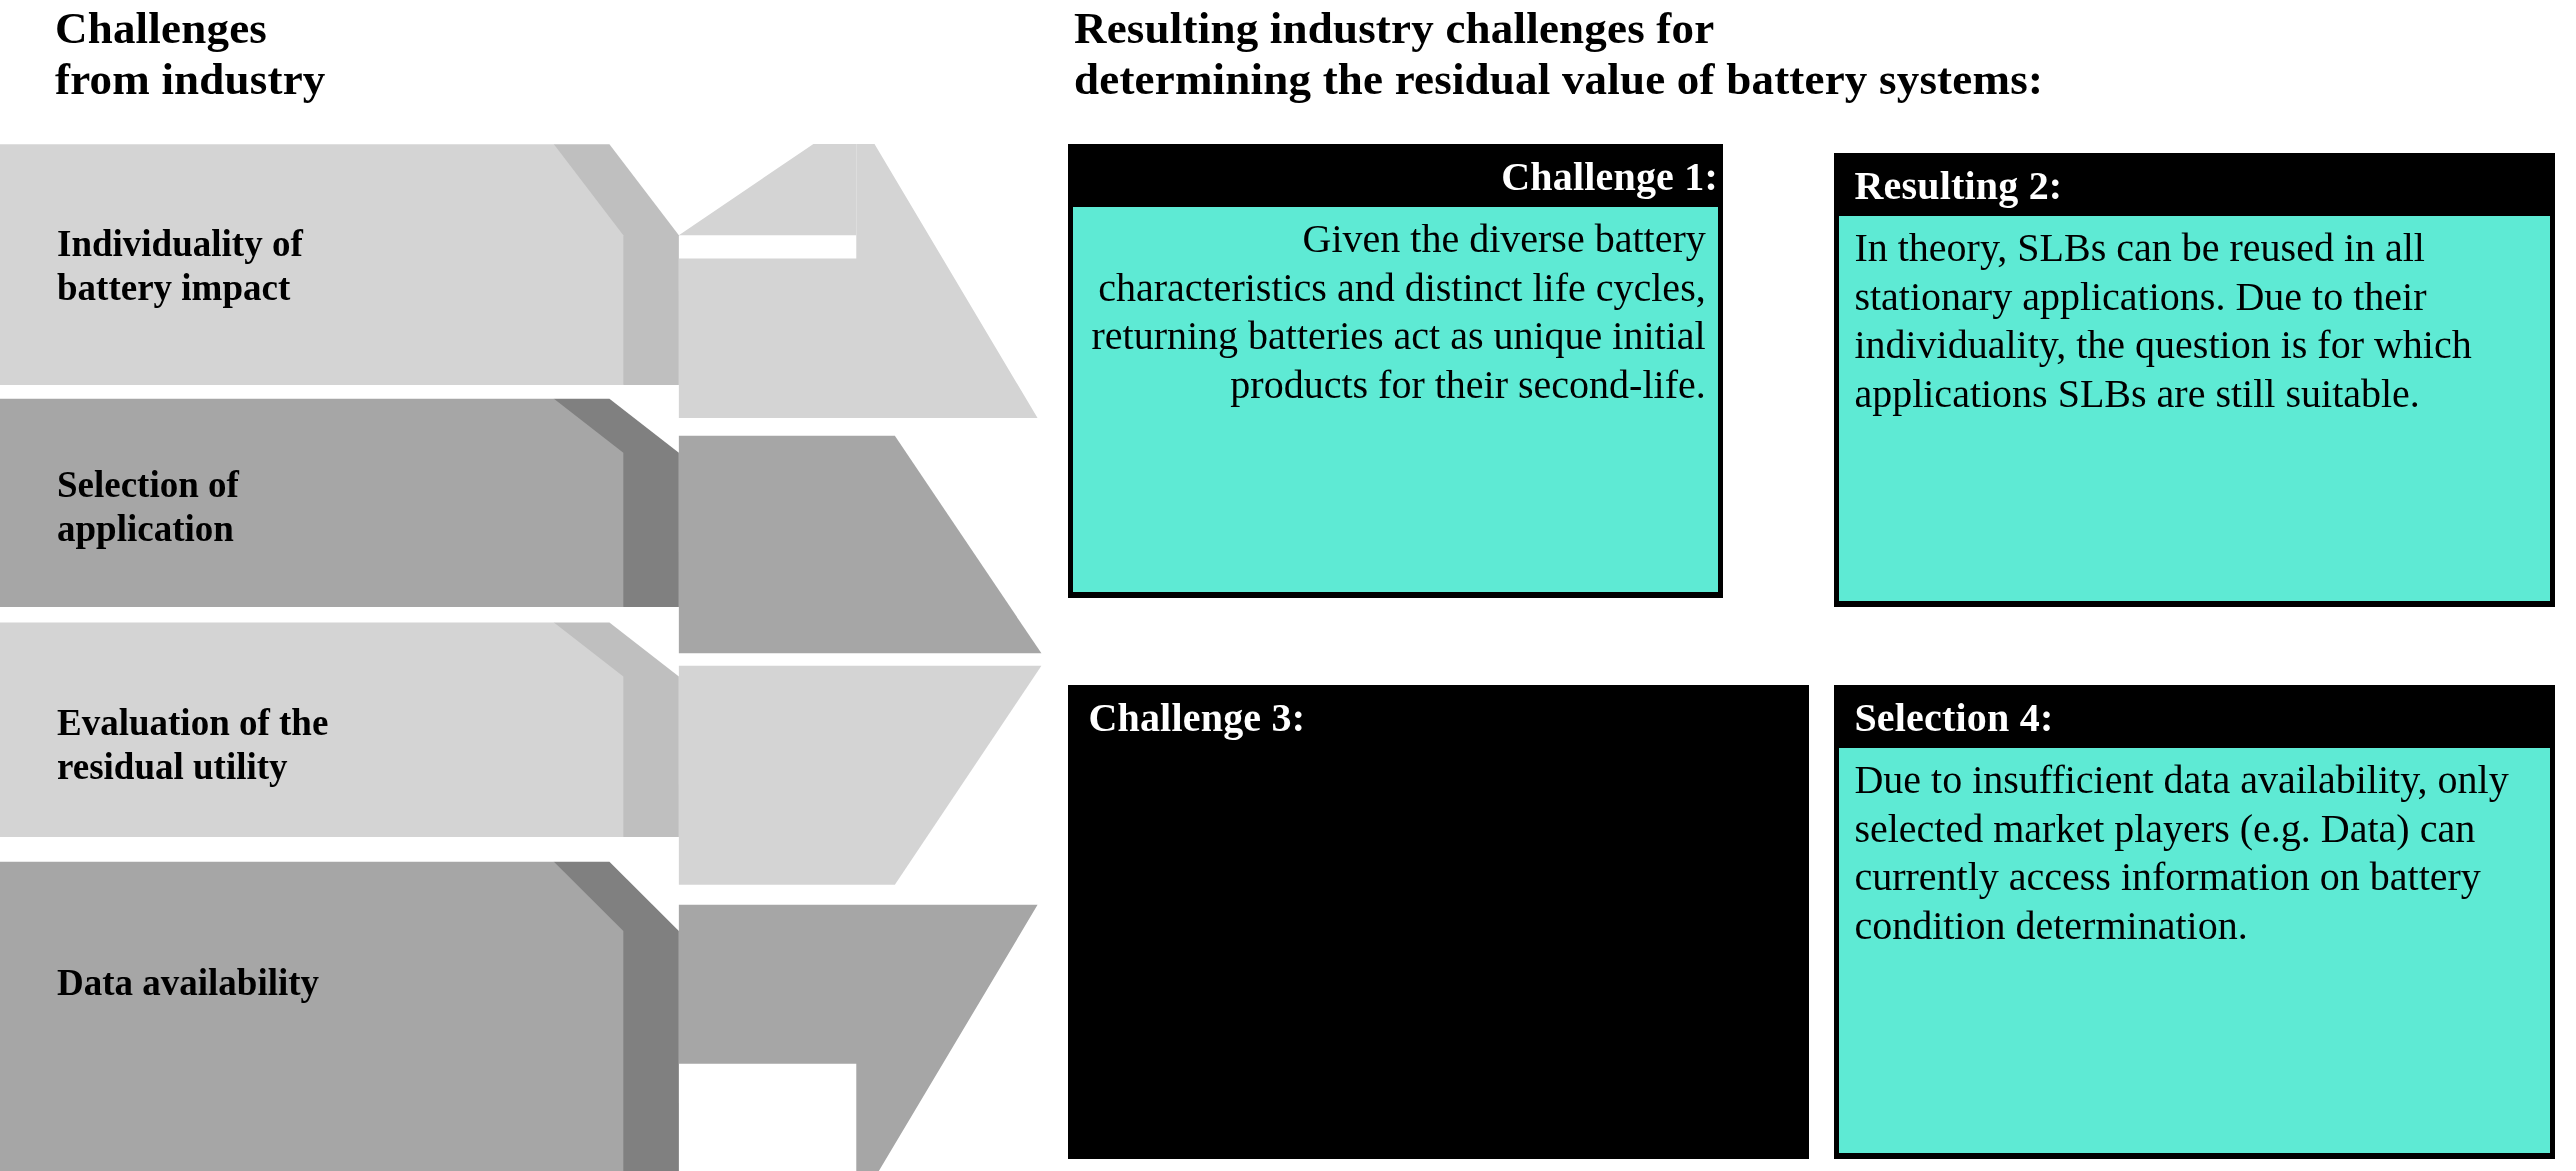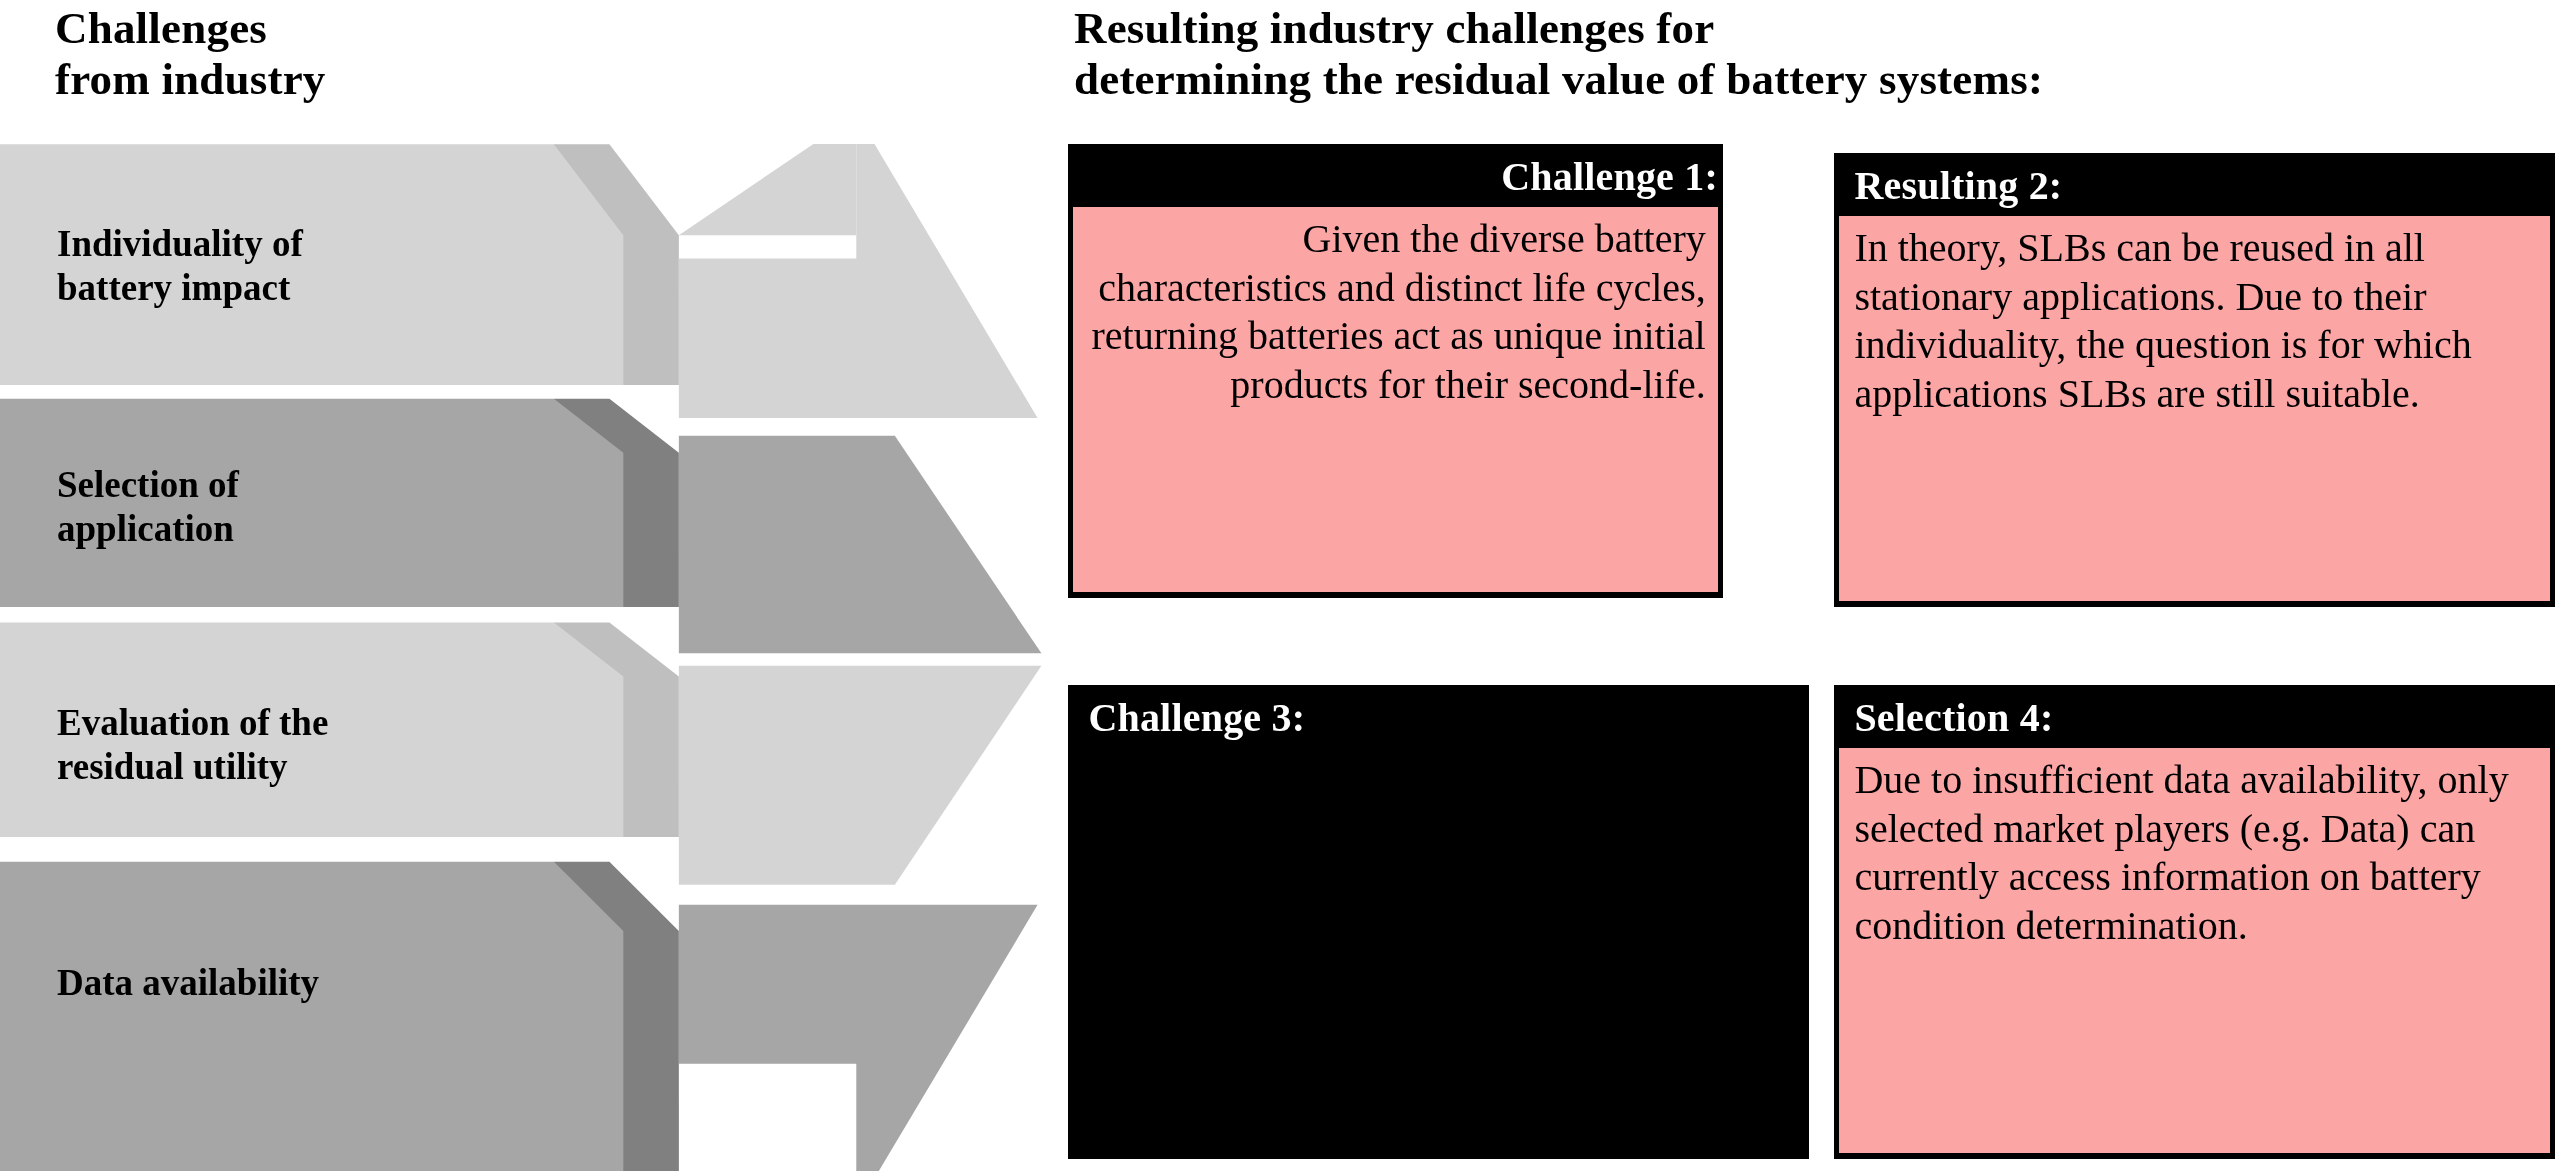--- a/index.html
+++ b/index.html
@@ -73,21 +73,21 @@
   .card-header {
     background: #000000;
     color: #ffffff;
     font-weight: bold;
     font-size: 40px;
     line-height: 1.0;
     padding: 7.7px 0 10.8px 15.4px;
     letter-spacing: 0.2px;
   }
   .card-body {
-    background: #fca5a5;
+    background: #5eead4;
     color: #000000;
     font-size: 40px;
     line-height: 1.215;
     padding: 7.7px 12.3px 7.7px 15.4px;
     height: calc(100% - 59px);
     box-sizing: border-box;
     overflow: hidden;
   }
 
   #card-0 { left: 1068px; top: 144px; width: 655px; height: 454px; text-align: right; }

